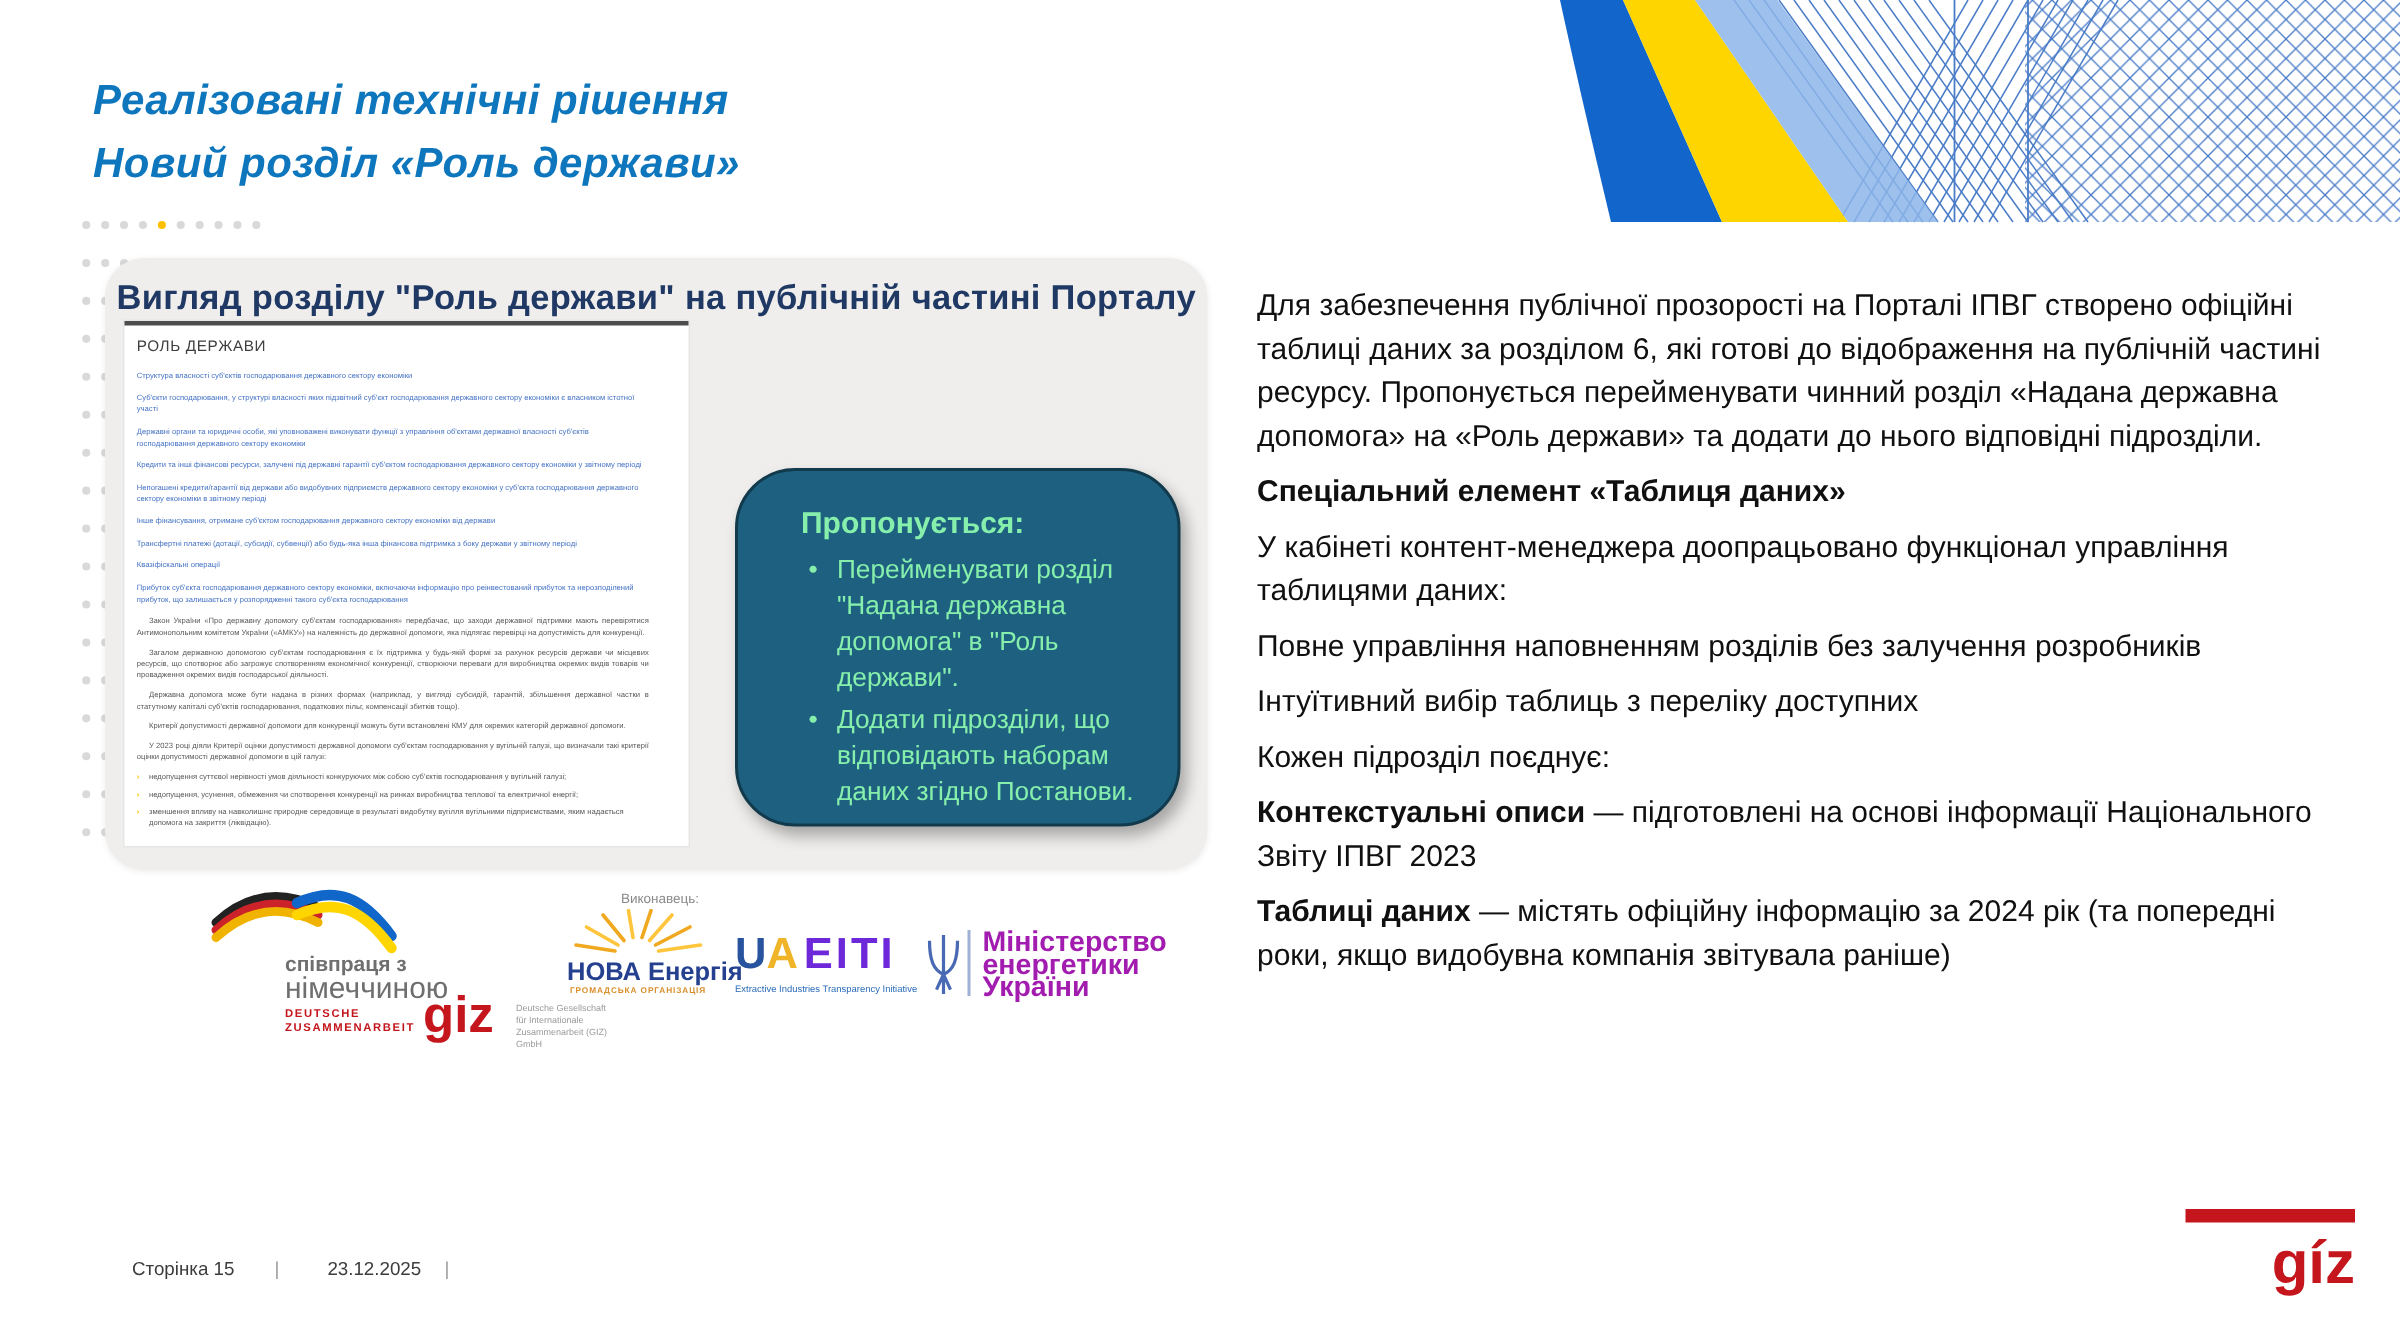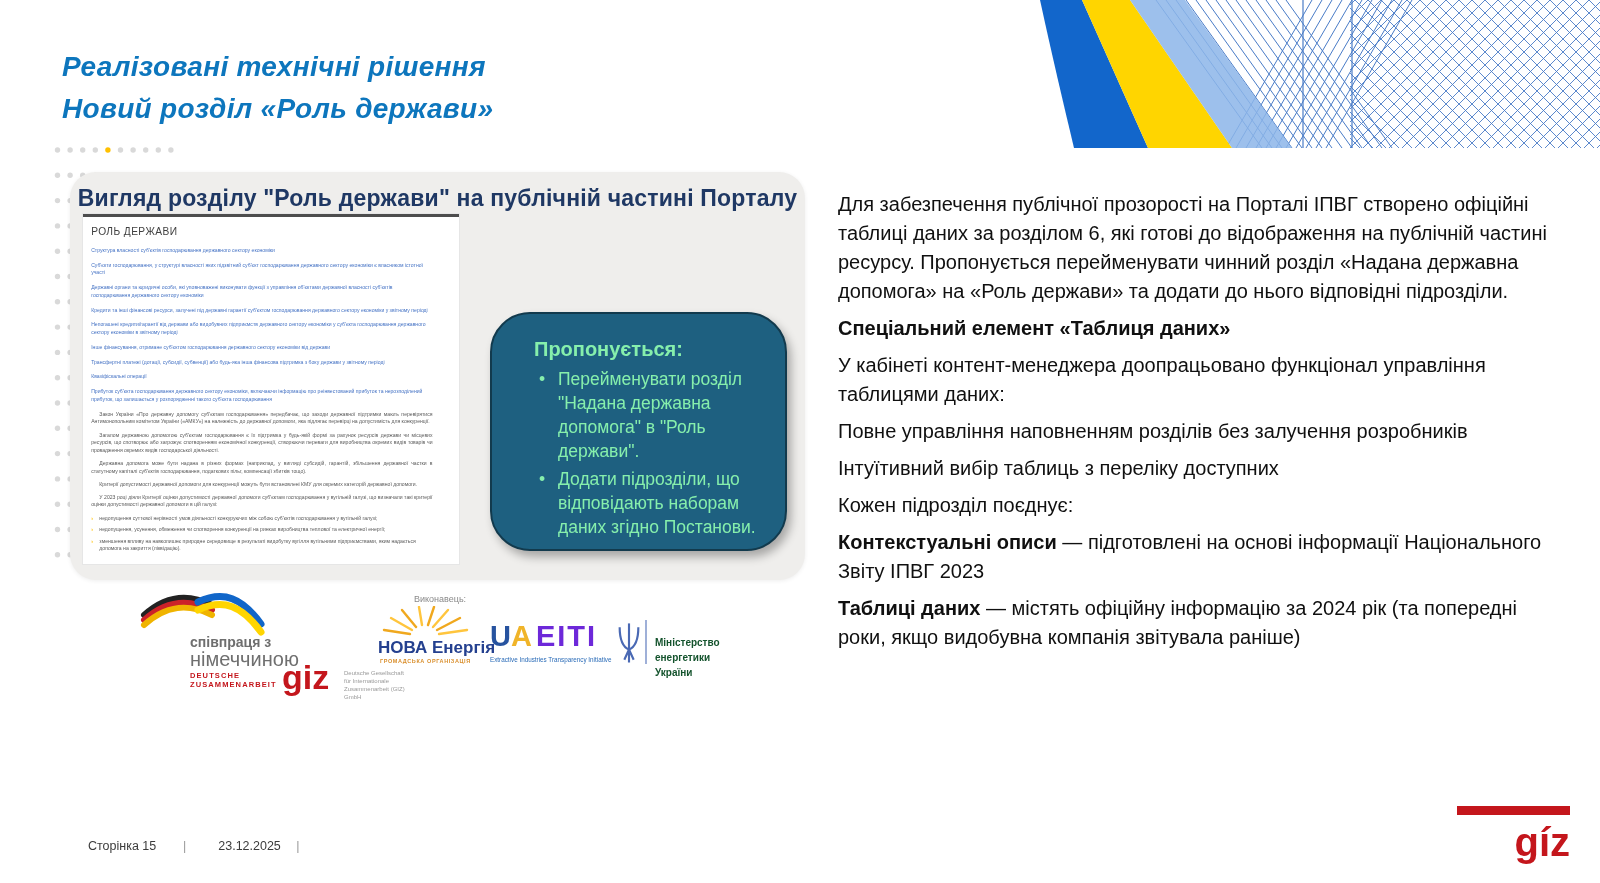--- a/index.html
+++ b/index.html
@@ -59,22 +59,22 @@
   #nova .sub{position:absolute;left:2px;top:64px;font-size:5.5px;letter-spacing:.6px;color:#d98e2b;font-weight:bold;}
   
   #uaeiti{left:490px;top:622px;width:130px;height:46px;}
   #uaeiti .row{font-size:29px;font-weight:bold;line-height:29px;white-space:nowrap;}
   #uaeiti .u{color:#27539f;} #uaeiti .a{color:#f0b429;} #uaeiti .eiti{color:#6d28d9;letter-spacing:2px;margin-left:4px;}
   #uaeiti .sub{position:absolute;left:0;top:34px;font-size:6.3px;color:#2b6cb8;}
   
   #ministry{left:615px;top:616px;width:130px;height:55px;}
   #ministry .emb{position:absolute;left:0;top:4px;}
   #ministry .bar{position:absolute;left:30px;top:4px;width:1.5px;height:44px;background:#9fb0d8;}
-  #ministry .txt{position:absolute;left:40px;top:19px;font-size:10px;font-weight:bold;
-                 color:#14532d;line-height:15px;}
+  #ministry .txt{position:absolute;left:40px;top:5px;font-size:19px;font-weight:bold;
+                 color:#a21caf;line-height:15px;}
 
   
   #content-col{position:absolute;left:838px;top:190px;width:715px;z-index:1;}
   .rp{margin:0 0 8px;font-size:20px;line-height:29px;color:#101010;}
   .rh{margin:6px 0 8px;font-size:20px;line-height:29px;color:#101010;font-weight:bold;}
   .rp b{font-weight:bold;}
 
   
   #footer{position:absolute;left:88px;top:839px;font-size:12.5px;color:#3c3c3c;display:flex;align-items:center;}
   #footer .sep{color:#9a9a9a;margin:0 0 0 0;}

